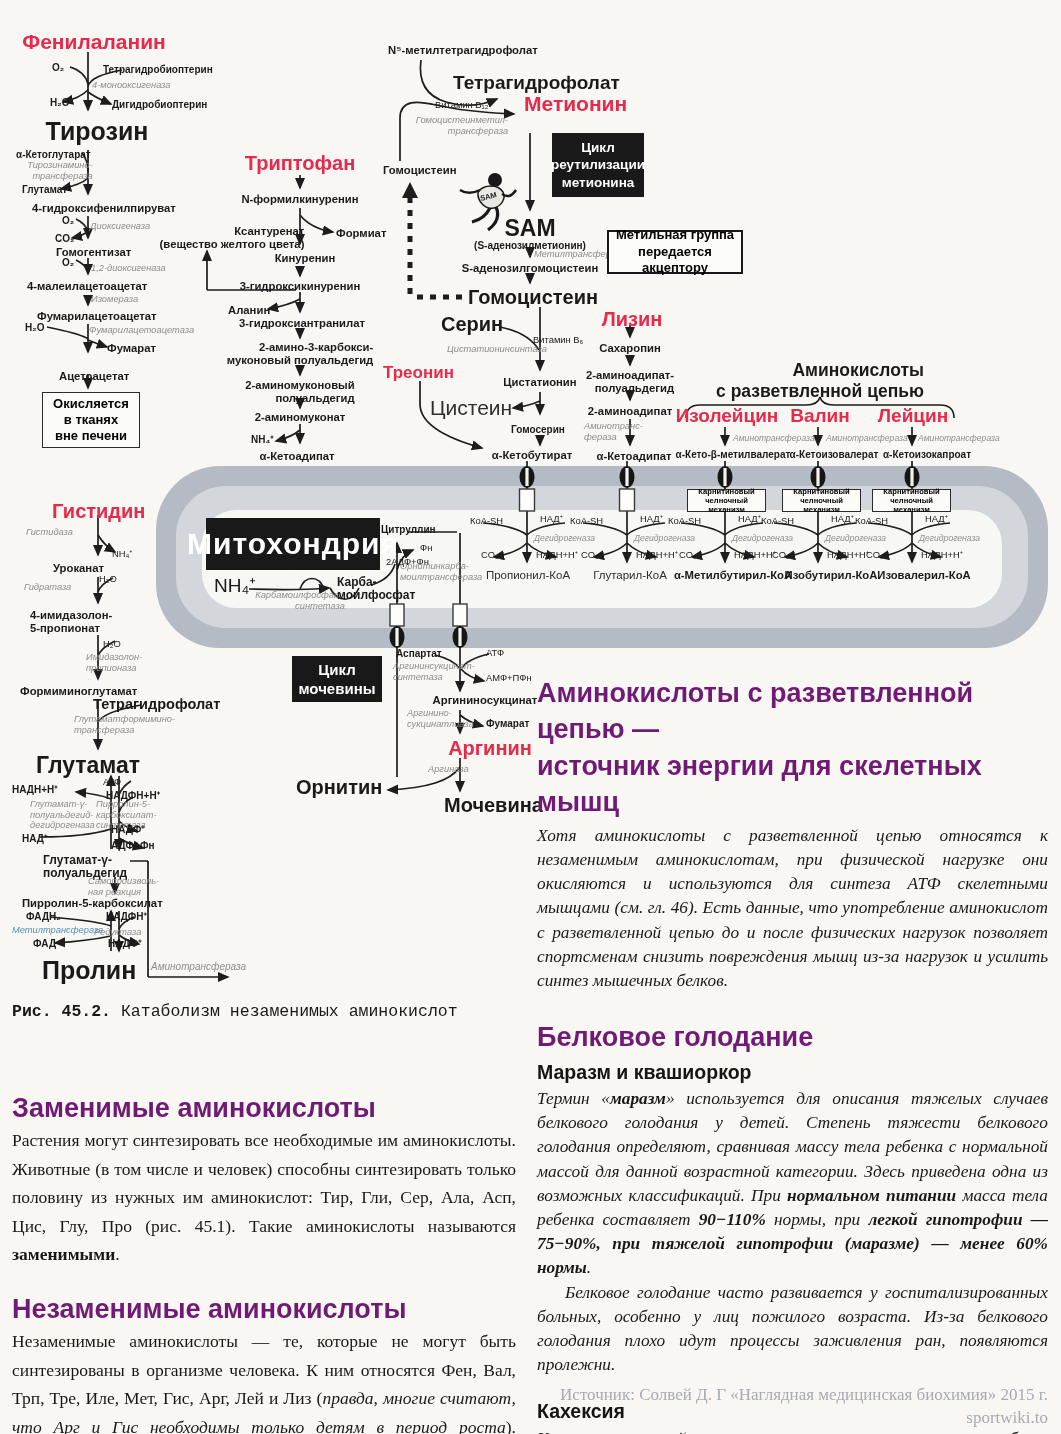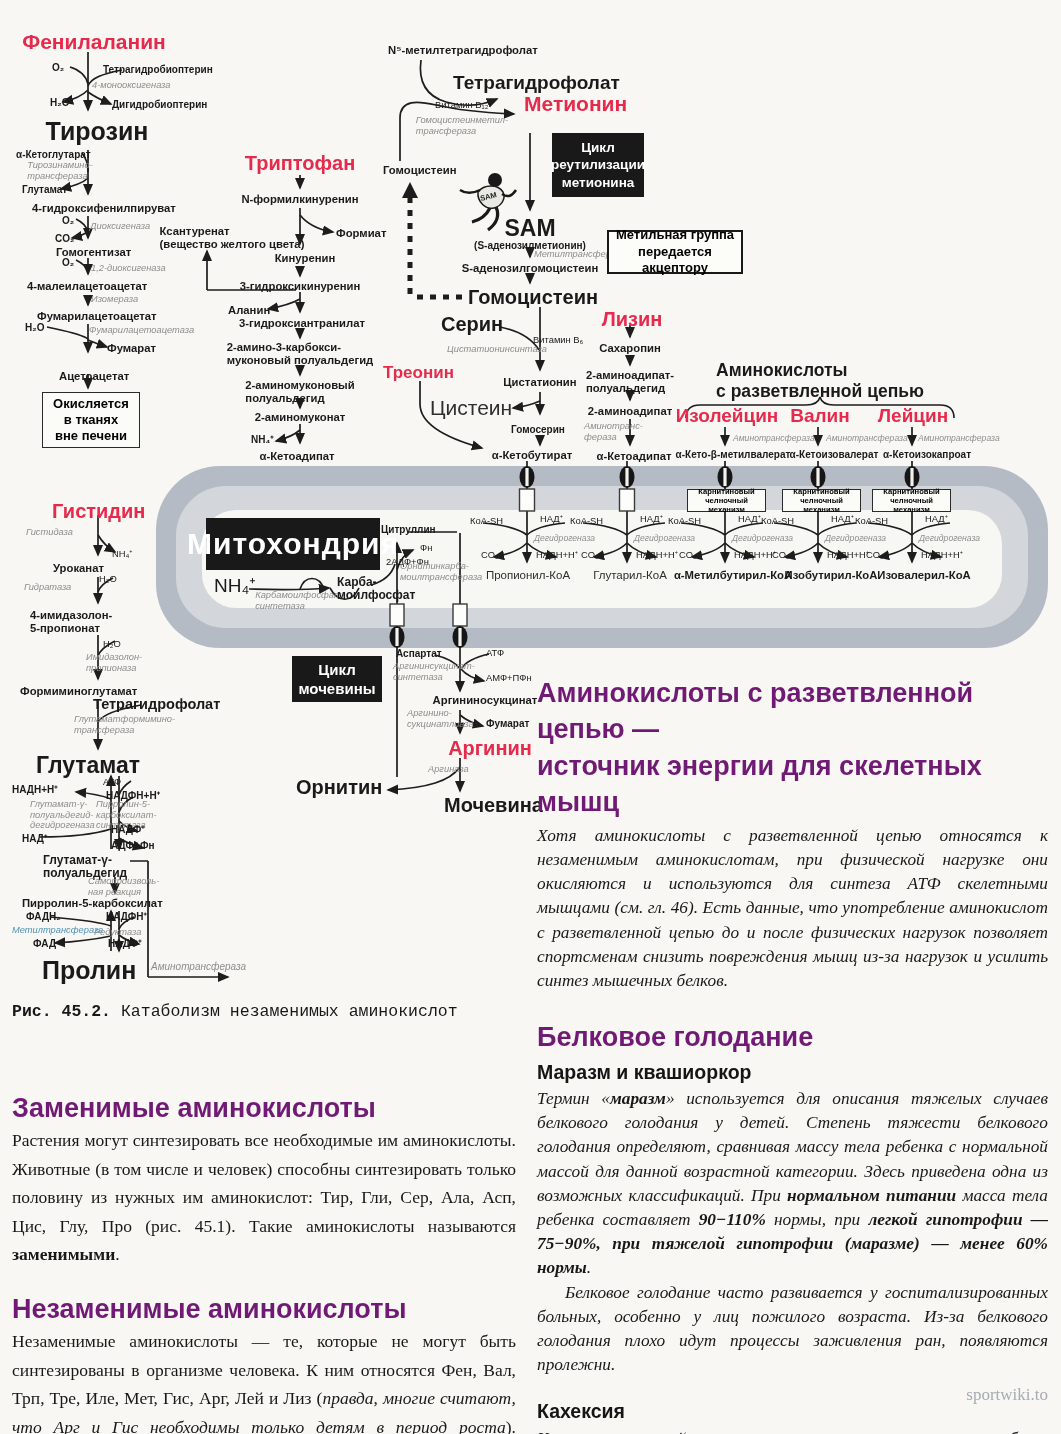--- a/index.html
+++ b/index.html
@@ -2,21 +2,21 @@
 <html><head>
 <meta charset="utf-8">
 <style>
   html,body{margin:0;padding:0;background:#e9e9e6;}
   .page{position:relative;width:1061px;height:1434px;background:#f8f7f3;overflow:hidden;
         font-family:"Liberation Sans",sans-serif;}
   svg.wires{position:absolute;left:0;top:0;z-index:3;pointer-events:none;}
   .ring{position:absolute;z-index:1;}
   
   .lb{position:absolute;color:#1a1a1a;white-space:pre-line;line-height:1.1;z-index:4;}
-  .c{transform:translateX(-50%);text-align:left;}
+  .c{transform:translateX(-50%);text-align:right;}
   .r{color:#e62a4c;}
   .f25{font-size:25px;font-weight:700;}
   .f23{font-size:23px;font-weight:700;}
   .f21{font-size:21px;font-weight:700;}
   .f20{font-size:20px;font-weight:700;}
   .f19{font-size:19px;font-weight:700;}
   .f17{font-size:17px;font-weight:700;}
   .f15{font-size:14.5px;font-weight:700;}
   .b12{font-size:12px;font-weight:700;line-height:1.12;}
   .b11{font-size:11.3px;font-weight:700;line-height:1.14;}
@@ -445,16 +445,17 @@
     <p style="margin-top:3px">Хотя аминокислоты с разветвленной цепью относятся к незаменимым аминокислотам, при физической нагрузке они окисляются и используются для синтеза АТФ скелетными мышцами (см. гл. 46). Есть данные, что употребление аминокислот с разветвленной цепью до и после физических нагрузок позволяет спортсменам снизить повреждения мышц из-за нагрузок и усилить синтез мышечных белков.</p>
     <div class="rh" style="margin-top:26px">Белковое голодание</div>
     <div class="bh" style="margin-top:4px">Маразм и квашиоркор</div>
     <p style="margin-top:2px">Термин «<b>маразм</b>» используется для описания тяжелых случаев белкового голодания у детей. Степень тяжести белкового голодания определяют, сравнивая массу тела ребенка с нормальной массой для данной возрастной категории. Здесь приведена одна из возможных классификаций. При <b>нормальном питании</b> масса тела ребенка составляет <b>90−110%</b> нормы, при <b>легкой гипотрофии — 75−90%, при тяжелой гипотрофии (маразме) — менее 60% нормы</b>.</p>
     <p class="ind">Белковое голодание часто развивается у госпитализированных больных, особенно у лиц пожилого возраста. Из-за белкового голодания плохо идут процессы заживления ран, появляются пролежни.</p>
     <div class="bh" style="margin-top:22px">Кахексия</div>
     <p style="margin-top:2px">Кахексия — крайняя степень истощения организма, общая атрофия. Как правило, развивается во взрослом возрасте из-за недоедания. При кахексии атрофируются жировая ткань, кишечник, поджелудочная железа и мышцы. Кахексия обычно развивается на поздних стадиях тяжелых заболеваний (в частности, при раке).</p>
   </div>
 
   <div class="src" style="left:400px;top:1384px;width:648px">
+    <div>Источник: Солвей Д. Г «Наглядная медицинская биохимия» 2015 г.</div>
     <div>sportwiki.to</div>
   </div>
 
 </div>
 
 </body></html>

